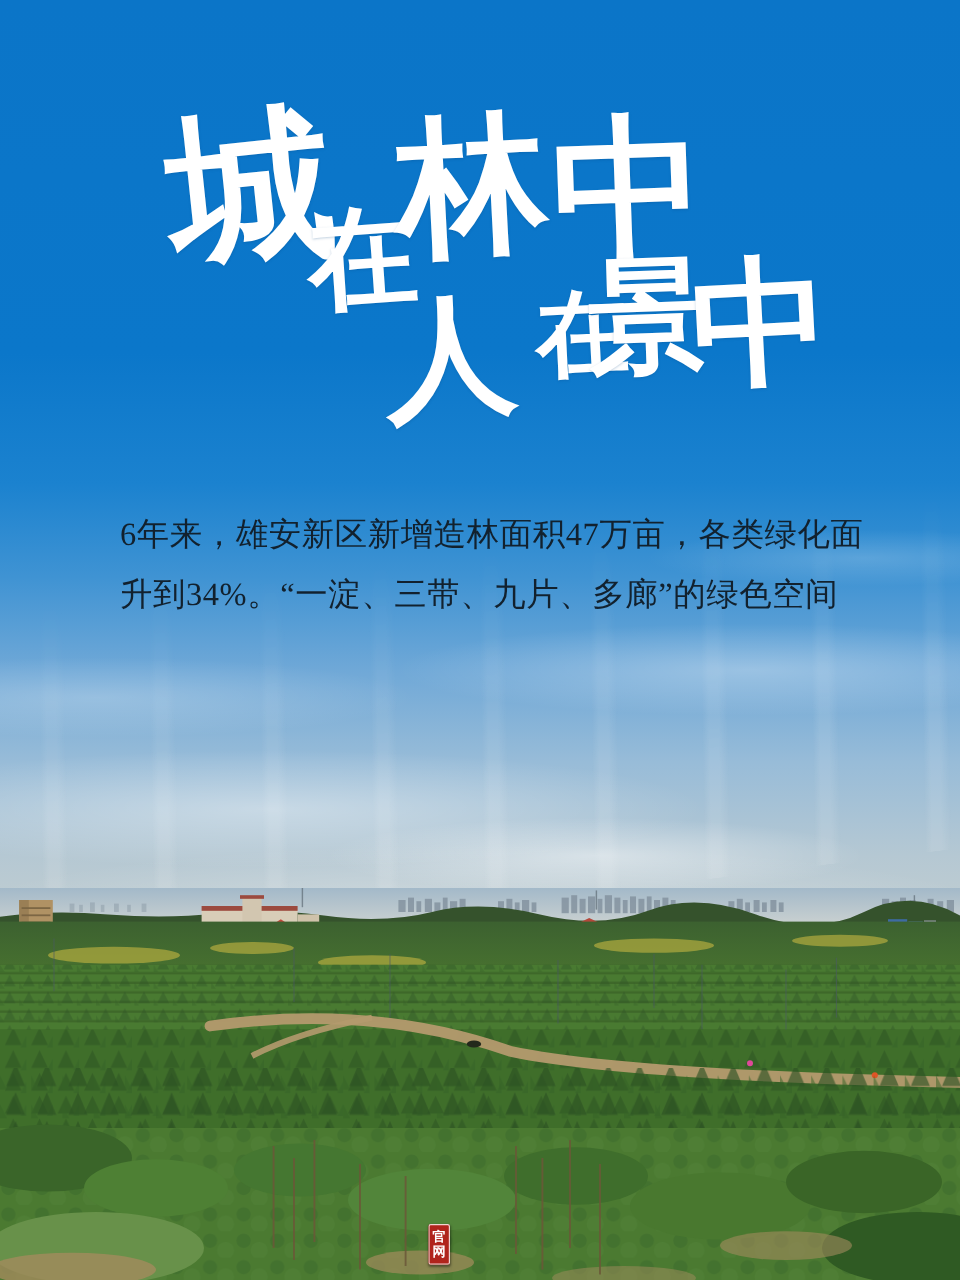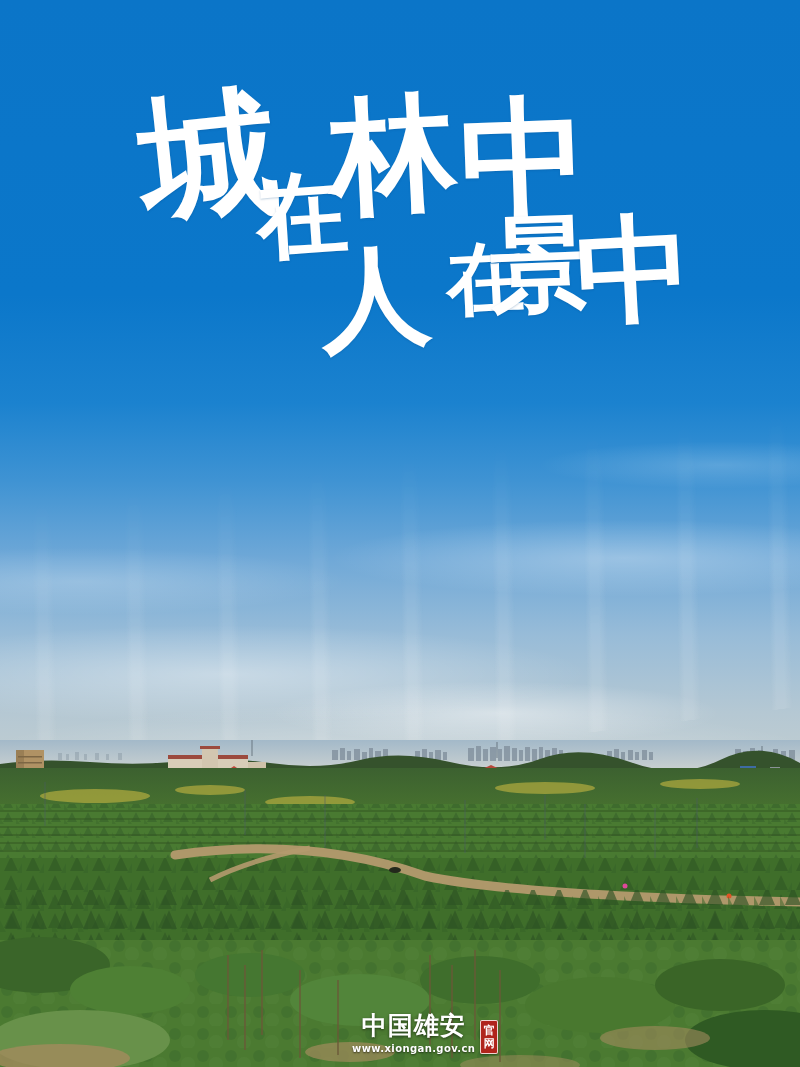--- a/index.html
+++ b/index.html
@@ -286,26 +286,24 @@
     <span class="c-zai1">在</span>
     <span class="c-lin">林</span>
     <span class="c-zhong1">中</span>
     <span class="c-ren">人</span>
     <span class="c-zai2">在</span>
     <span class="c-jing">景</span>
     <span class="c-zhong2">中</span>
   </div>
 
   <div class="body-text">
+    <div>6年来，雄安新区新增造林面积47万亩，各类绿化面</div>
+    <div>升到34%。“一淀、三带、九片、多廊”的绿色空间</div>
   </div>
 
   <div class="logo">
-    <div class="logo-col">
-      <div class="logo-name">中国雄安</div>
-      <div class="logo-url">www.xiongan.gov.cn</div>
-    </div>
     <div class="logo-seal">
       <span>官</span>
       <span>网</span>
     </div>
   </div>
 
 </div>
 
 </body></html>

